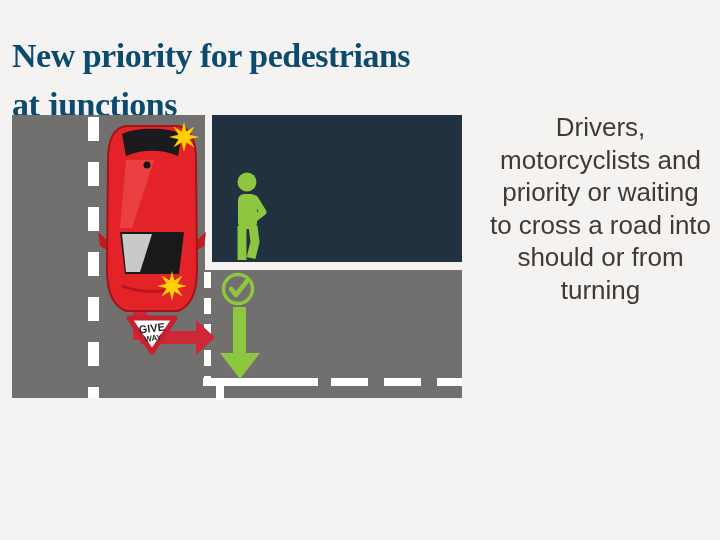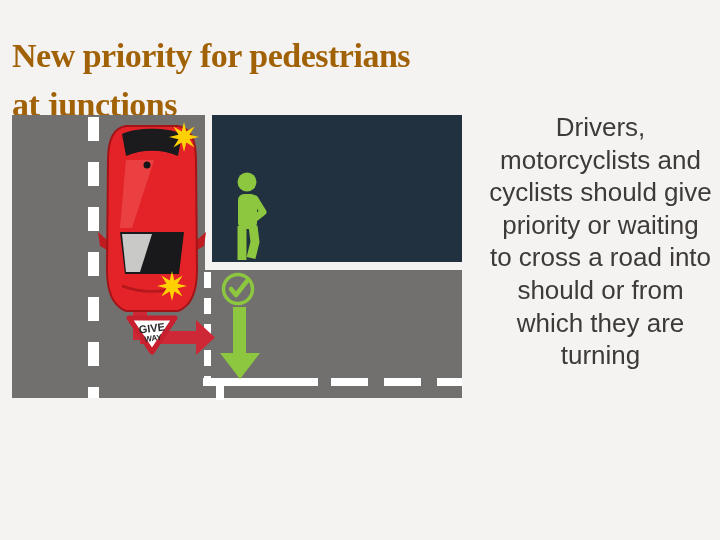--- a/index.html
+++ b/index.html
@@ -5,21 +5,21 @@
   html,body{margin:0;padding:0;}
   body{
     width:720px;height:540px;position:relative;overflow:hidden;
     background:#f5f3f1;
     font-family:"Liberation Sans", sans-serif;
   }
   .title{
     position:absolute;left:12px;top:8px;
     font-family:"Liberation Serif", serif;
     font-weight:700;font-size:34px;line-height:49px;
-    color:#a16207;letter-spacing:-0.5px;white-space:nowrap;
+    color:#0c4a6e;letter-spacing:-0.5px;white-space:nowrap;
   }
   .title span{display:block;}
   .desc{
     position:absolute;left:483px;top:111px;width:235px;
     font-size:26px;line-height:32.6px;color:#3e3a37;text-align:center;
   }
   .desc span{display:block;white-space:nowrap;}
 
   .diagram{position:absolute;left:12px;top:115px;width:450px;height:285px;}
 
@@ -123,19 +123,17 @@
       <text x="26" y="17" font-size="11">GIVE</text>
       <text x="26" y="26" font-size="8">WAY</text>
     </g>
   </svg>
 
 </div>
 
 <div class="desc">
   <span>Drivers,</span>
   <span>motorcyclists and</span>
-  <span>cyclists should give</span>
   <span>priority or waiting</span>
   <span>to cross a road into</span>
   <span>should or from</span>
-  <span>which they are</span>
   <span>turning</span>
 </div>
 
 </body></html>

